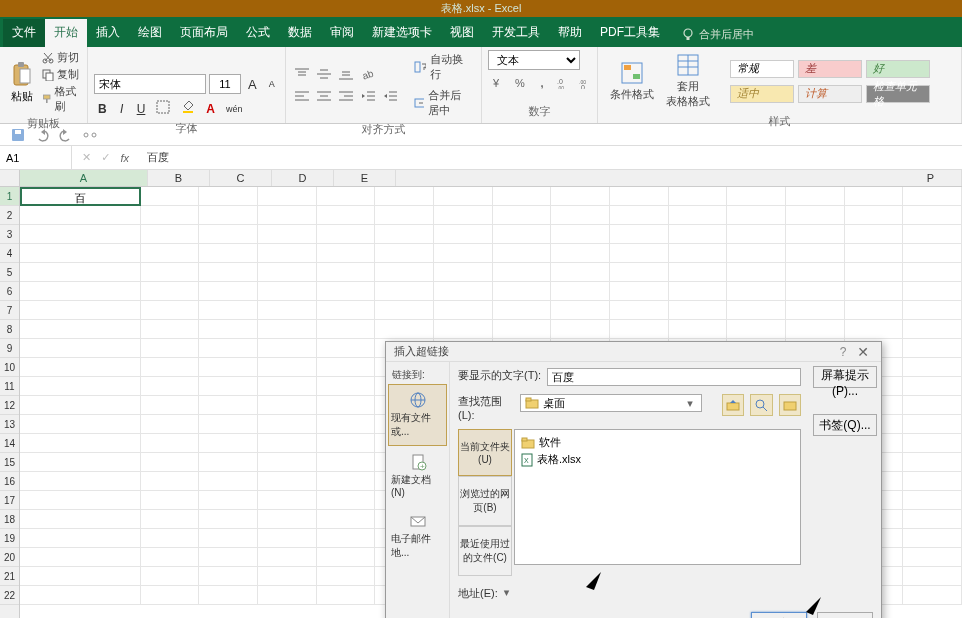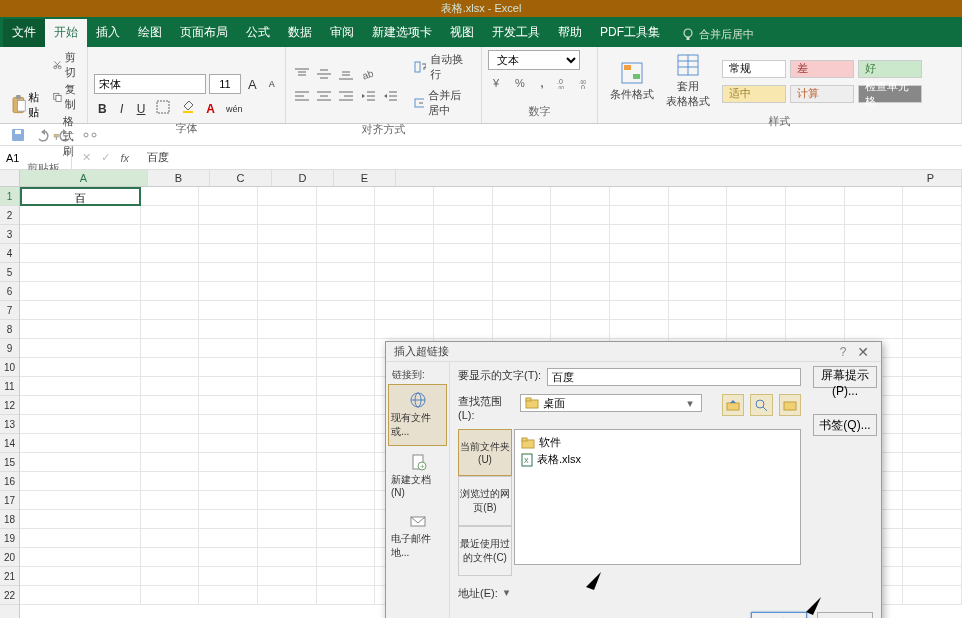--- a/index.html
+++ b/index.html
@@ -8,21 +8,21 @@
     .menu-bar { background: #0e6e3f; height: 30px; display: flex; align-items: flex-end; padding-left: 3px; }
     .menu-item { color: #fff; padding: 5px 9px 6px; font-size: 12px; cursor: pointer; }
     .menu-item.active { background: #f5f5f5; color: #2d7551; }
     .menu-item.file { background: #0b5a32; }
     .tell-me { display: flex; align-items: center; margin-left: 5px; color: #d0e0d0; padding: 5px 8px; }
     .tell-me svg { margin-right: 5px; }
     .ribbon { background: #f5f5f5; border-bottom: 1px solid #ccc; height: 77px; display: flex; }
     .ribbon-group { border-right: 1px solid #ddd; padding: 3px 6px 2px; display: flex; flex-direction: column; justify-content: space-between; }
     .group-label { text-align: center; color: #666; font-size: 11px; padding: 2px 0; }
     .group-content { flex: 1; display: flex; align-items: center; }
-    .clipboard-main { display: flex; flex-direction: row; align-items: center; padding: 0 4px; }
+    .clipboard-main { display: flex; flex-direction: column; align-items: center; padding: 0 4px; }
     .paste-icon { width: 24px; height: 28px; }
     .clipboard-side { display: flex; flex-direction: column; gap: 2px; margin-left: 4px; font-size: 11px; color: #444; }
     .clipboard-side div { display: flex; align-items: center; gap: 3px; }
     .font-group { display: flex; flex-direction: column; gap: 4px; margin-top: 24px; }
     .font-row { display: flex; align-items: center; gap: 3px; }
     .font-name-box { background: #fff; border: 1px solid #aaa; padding: 2px 4px; width: 112px; height: 20px; font-size: 11px; }
     .font-size-box { background: #fff; border: 1px solid #aaa; padding: 2px 3px; width: 32px; height: 20px; font-size: 11px; text-align: center; }
     .fmt-btn { padding: 2px 4px; min-width: 16px; text-align: center; color: #333; font-size: 12px; cursor: pointer; }
     .fmt-btn.bold { font-weight: bold; }
     .fmt-btn.italic { font-style: italic; }
@@ -80,21 +80,21 @@
     .lookin-box { background: #fff; border: 1px solid #aaa; padding: 2px 4px; width: 195px; height: 18px; font-size: 11px; display: flex; align-items: center; gap: 4px; }
     .nav-btn { width: 24px; height: 22px; background: #f0e6c8; border: 1px solid #d0c080; cursor: pointer; display: flex; align-items: center; justify-content: center; }
     .address-input { background: #fff; border: 1px solid #aaa; padding: 2px 4px; height: 18px; width: 285px; font-size: 10px; color: #3b6fb0; }
     .dialog-buttons { position: absolute; right: 8px; bottom: 6px; display: flex; gap: 10px; }
     .ok-btn, .cancel-btn { width: 56px; height: 22px; font-size: 11px; background: #f0f0f0; border: 1px solid #aaa; cursor: pointer; }
     .ok-btn { border: 1px solid #5b8fd0; box-shadow: 0 0 2px #5b8fd0; }
     .arrow { position: absolute; }
     .col-header.first { width: 128px; }
     .dlg-drop { width: 10px; color: #666; cursor: pointer; }
     .dialog-help { font-size: 12px; color: #888; }
-    .styles-big { display: flex; flex-direction: column; gap: 7px; margin-left: 6px; }
+    .styles-big { display: flex; flex-direction: column; gap: 7px; margin-left: 14px; font-style: italic; }
     .styles-row { display: flex; gap: 4px; }
   </style>
 </head>
 <body>
 
 <div class="title-bar">
   <span>表格.xlsx  -  Excel</span>
 </div>
 
 <div class="menu-bar">

